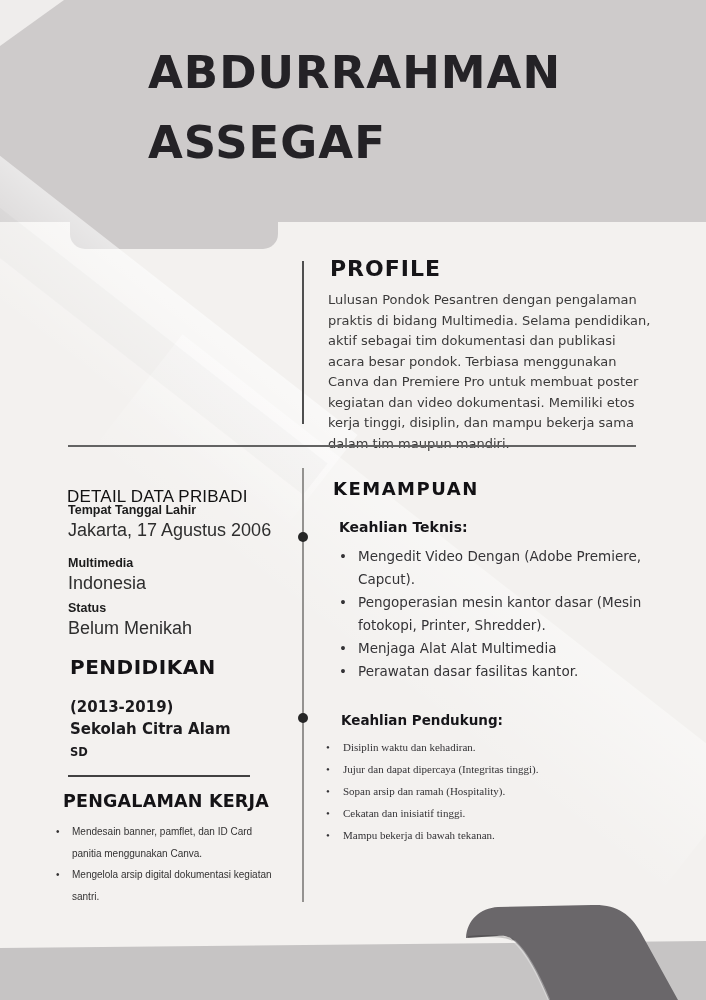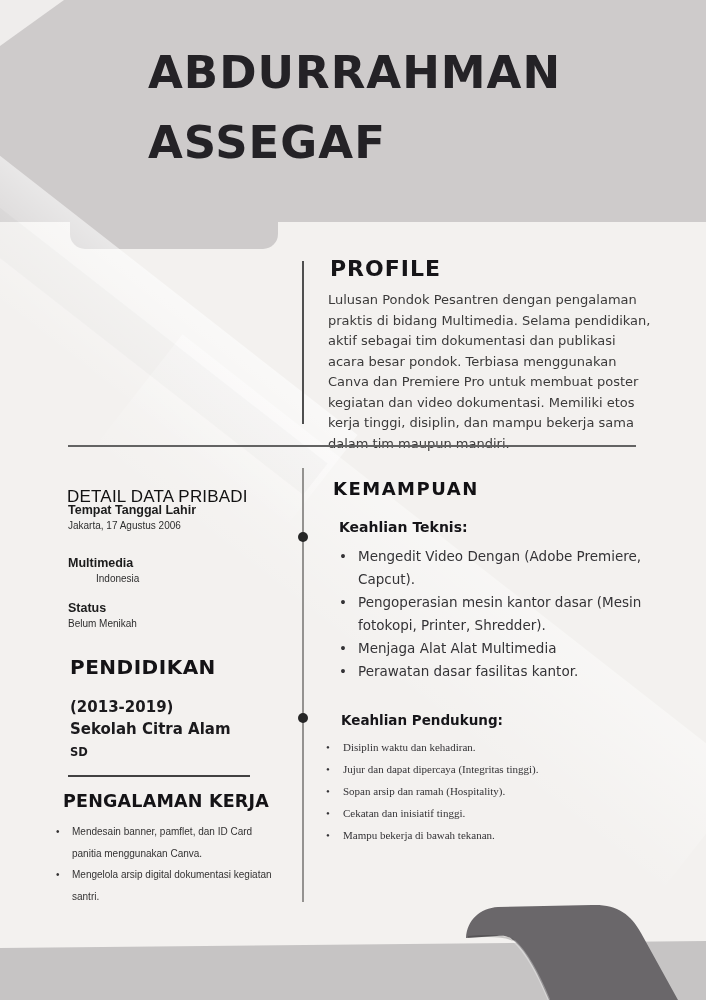--- a/index.html
+++ b/index.html
@@ -37,23 +37,23 @@
   .profile-text { left:328px; top:290px; width:328px;
     font-family:"DejaVu Sans",sans-serif; font-size:13px; line-height:20.5px;
     color:var(--body_text,#3b3a3a); }
 
   .main-divider { left:68px; top:445px; width:568px; height:2px; background:#636363; }
 
   
   .personal-title { left:67px; top:467px; font-size:17px; font-weight:normal;
     letter-spacing:.2px; color:#121212;margin-top:20px; }
   .field-label { font-size:12.5px; font-weight:bold; color:#1c1c1c; }
-  .field-value { font-size:10px; color:#2e2e2e; }
+  .field-value { font-size:18px; color:#2e2e2e; }
   .f1l { left:68px; top:503px; } .f1v { left:68px; top:520px; }
-  .f2l { left:68px; top:556px; } .f2v { left:68px; top:573px;margin-left:28px; }
+  .f2l { left:68px; top:556px; } .f2v { left:68px; top:573px; }
   .f3l { left:68px; top:601px; } .f3v { left:68px; top:618px; }
 
   .education-title { left:70px; top:655px; font-family:"DejaVu Sans",sans-serif;
     font-weight:bold; font-size:20px; letter-spacing:.5px; color:#141316; }
   .education-period { left:70px; top:698px; font-family:"DejaVu Sans",sans-serif;
     font-weight:bold; font-size:15px; color:#1b1a1d; }
   .education-school { left:70px; top:720px; font-family:"DejaVu Sans",sans-serif;
     font-weight:bold; font-size:15px; color:#1b1a1d; }
   .education-level { left:70px; top:745px; font-family:"DejaVu Sans",sans-serif;
     font-weight:bold; font-size:11.5px; color:#1b1a1d; }

